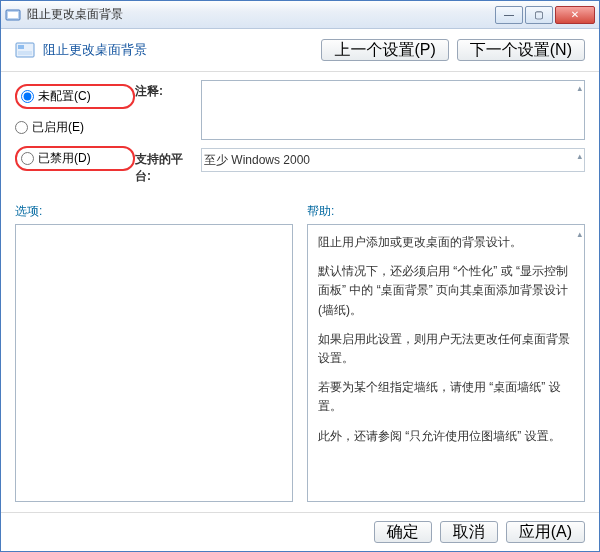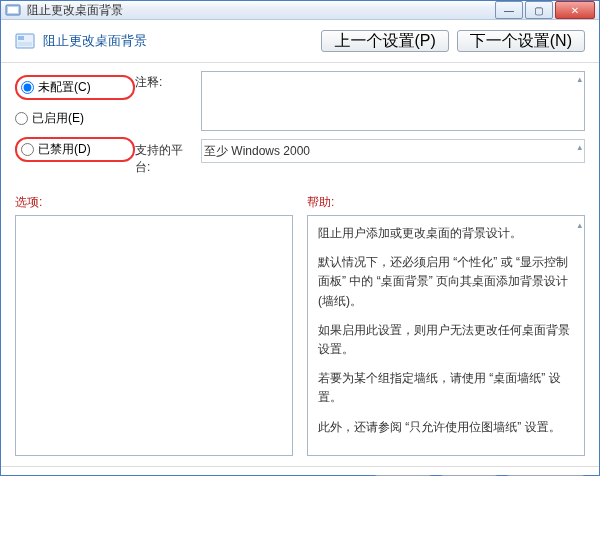--- a/index.html
+++ b/index.html
@@ -1,44 +1,44 @@
 <!DOCTYPE html>
 <html><head>
 <meta charset="utf-8">
 <style>
 * { box-sizing: border-box; }
 body { margin: 0; font-family: "Microsoft YaHei", "SimSun", Tahoma, sans-serif; font-size: 12px; background: #fff; }
-.window { width: 600px; height: 476px; border: 1px solid #4a7cbf; display: flex; flex-direction: column; background: #fff; }
+.window { width: 600px; height: 552px; border: 1px solid #4a7cbf; display: flex; flex-direction: column; background: #fff; }
 .titlebar { height: 28px; background: linear-gradient(#fdfefe, #e9eff7 40%, #dbe6f4); display: flex; align-items: center; padding: 0 4px; border-bottom: 1px solid #b9c9de; }
 .titlebar .appicon { width: 16px; height: 16px; margin-right: 6px; display: inline-flex; }
 .titlebar .title { flex: 1; color: #333; }
 .winbtns { display: flex; gap: 2px; }
 .winbtn { width: 28px; height: 18px; border: 1px solid #7b93b3; border-radius: 2px; background: linear-gradient(#f4f8fd,#d6e4f4); display: flex; align-items: center; justify-content: center; font-size: 10px; color: #2b3a52; }
 .winbtn.close { background: linear-gradient(#f6a5a0,#d44b3f); border-color: #a33; color: #fff; width: 40px; }
 .header { display: flex; align-items: center; padding: 10px 14px; border-bottom: 1px solid #ddd; }
 .header .hicon { width: 20px; height: 20px; margin-right: 8px; display:inline-flex; }
 .header .htitle { flex: 1; color: #10529e; font-size: 13px; }
 .header .navbtns { display:flex; gap:8px; }
 .btn { height: 22px; padding: 0 12px; border: 1px solid #9aa7b8; border-radius: 3px; background: linear-gradient(#fdfdfd,#e8ecef); font-size: 16px; display: inline-flex; align-items:center; cursor:pointer; }
 .body { flex:1; display:flex; flex-direction:column; padding: 8px 14px 10px 14px; }
 .toprow { display:flex; }
 .leftcol { width: 120px; display:flex; flex-direction:column; gap:10px; padding-top:4px; }
 .radio { display:flex; align-items:center; gap:4px; cursor:pointer; }
 .radio input { margin:0; }
 .redbox { border: 2px solid #e33; padding:2px 4px; border-radius:12px; }
 .rightcol { flex:1; display:flex; flex-direction:column; gap:8px; }
 .fieldrow { display:flex; align-items:flex-start; gap:6px; }
-.fieldlabel { width: 60px; padding-top:3px; color:#333; }
+.fieldlabel { width: 60px; padding-top:3px; color:#333;font-weight:bold; }
 .notebox { flex:1; height:60px; border:1px solid #a9b8c8; background:#fff; position:relative; }
 .notebox .upd { position:absolute; right:2px; top:2px; font-size:9px; color:#89a; }
 .platbox { flex:1; height:24px; border:1px solid #c2cdd8; background:#fff; position:relative; display:flex; align-items:center; padding:0 2px; color:#333; }
 .platbox .upd { position:absolute; right:2px; top:2px; font-size:9px; color:#89a; }
 .panes { flex:1; display:flex; gap:14px; margin-top:18px; min-height:0; }
 .pane { flex:1; display:flex; flex-direction:column; min-height:0; }
-.panehdr { margin-bottom:4px; color:#b91c1c; }
+.panehdr { margin-bottom:4px; color:#0369a1; }
 .panebox { flex:1; border:1px solid #a9b8c8; background:#fff; overflow:auto; padding:8px 10px; line-height:1.6; color:#333; position:relative; }
 .panebox .upd { position:absolute; right:2px; top:2px; font-size:9px; color:#89a; }
 .helpcontent p { margin:0 0 10px 0; }
 .footer { border-top:1px solid #ddd; padding:8px 14px; display:flex; justify-content:flex-end; gap:8px; }
 svg { display:block; }
 </style>
 </head>
 <body>
 
 <div class="window">

